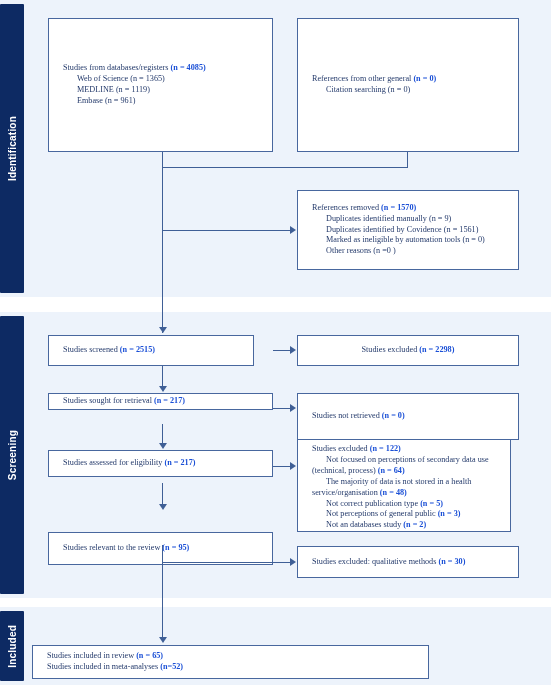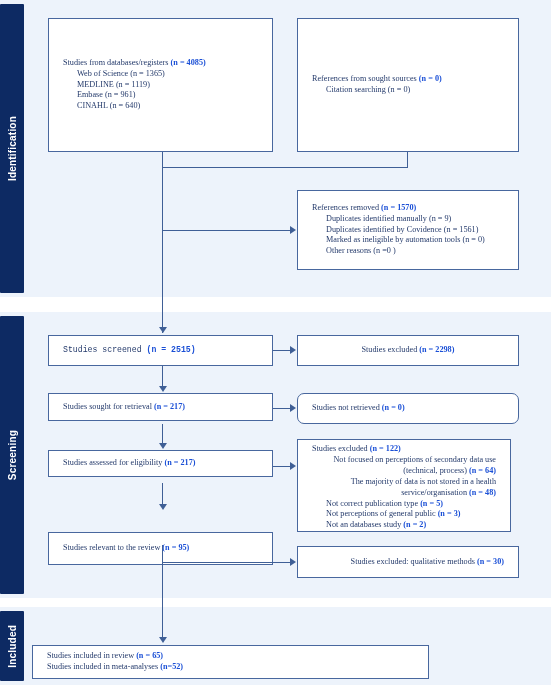--- a/index.html
+++ b/index.html
@@ -51,21 +51,21 @@
     flex-direction: column;
     justify-content: center;
   }
   .box .inner {
     padding: 0 14px;
   }
   .hdr { white-space: nowrap; }
   .sub {
     padding-left: 14px;
   }
-  .sub.hang { padding-left: 0px; text-indent: 14px; text-align: right; }
+  .sub.hang { padding-left: 0px; text-indent: 14px; }
   b.n {
     color: #1a4fd6;
     font-weight: bold;
   }
   
   .ln {
     position: absolute;
     background: #3f5f96;
   }
   .ln.v { width: 1.2px; }
@@ -105,28 +105,27 @@
   </div>
 
   <div class="box" style="left:48px; top:18px; width:225px; height:134px;">
     <div class="inner">
       <div class="hdr">
         <span>Studies from databases/registers </span><b class="n">(n = 4085)</b>
       </div>
       <div class="sub">Web of Science (n = 1365)</div>
       <div class="sub">MEDLINE (n = 1119)</div>
       <div class="sub">Embase (n = 961)</div>
-      <div class="sub">CINAHL (n = 640)</div>
     </div>
   </div>
 
   <div class="box" style="left:297px; top:18px; width:222px; height:134px;">
     <div class="inner">
       <div class="hdr">
-        <span>References from sought sources </span><b class="n">(n = 0)</b>
+        <span>References from other general </span><b class="n">(n = 0)</b>
       </div>
       <div class="sub">Citation searching (n = 0)</div>
     </div>
   </div>
 
   <div class="box" style="left:297px; top:190px; width:222px; height:80px;">
     <div class="inner">
       <div class="hdr">
         <span>References removed </span><b class="n">(n = 1570)</b>
       </div>
@@ -143,45 +142,45 @@
 
   <div class="ln h" style="left:162px; top:167px; width:246px;"></div>
 
   <div class="ln v" style="left:162px; top:167px; height:166px;"></div>
 
   <div class="ln h" style="left:162px; top:230px; width:128px;"></div>
   <div class="arrow-r" style="left:290px; top:226px;"></div>
 
   <div class="arrow-d" style="left:158.5px; top:327px;"></div>
 
-  <div class="box" style="left:48px; top:335px; width:225px; height:31px;font-family:Liberation Mono, monospace;">
+  <div class="box" style="left:48px; top:335px; width:206px; height:31px;">
     <div class="inner">
       <div class="hdr">
         <span>Studies screened </span><b class="n">(n = 2515)</b>
       </div>
     </div>
   </div>
 
   <div class="box" style="left:297px; top:335px; width:222px; height:31px;text-align:center;">
     <div class="inner">
       <div class="hdr">
         <span>Studies excluded </span><b class="n">(n = 2298)</b>
       </div>
     </div>
   </div>
 
-  <div class="box" style="left:48px; top:393px; width:225px; height:28px;">
+  <div class="box" style="left:48px; top:393px; width:225px; height:17px;">
     <div class="inner">
       <div class="hdr">
         <span>Studies sought for retrieval </span><b class="n">(n = 217)</b>
       </div>
     </div>
   </div>
 
-  <div class="box" style="left:297px; top:393px; width:222px; height:31px;border-radius:7px;">
+  <div class="box" style="left:297px; top:393px; width:222px; height:47px;">
     <div class="inner">
       <div class="hdr">
         <span>Studies not retrieved </span><b class="n">(n = 0)</b>
       </div>
     </div>
   </div>
 
   <div class="box" style="left:48px; top:450px; width:225px; height:27px;">
     <div class="inner">
       <div class="hdr">
@@ -214,21 +213,21 @@
   </div>
 
   <div class="box" style="left:48px; top:532px; width:225px; height:33px;">
     <div class="inner">
       <div class="hdr">
         <span>Studies relevant to the review </span><b class="n">(n = 95)</b>
       </div>
     </div>
   </div>
 
-  <div class="box" style="left:297px; top:546px; width:222px; height:32px;text-align:right;">
+  <div class="box" style="left:297px; top:546px; width:222px; height:32px;">
     <div class="inner">
       <div class="hdr">
         <span>Studies excluded: qualitative methods </span><b class="n">(n = 30)</b>
       </div>
     </div>
   </div>
 
   <div class="ln v" style="left:162px; top:366px; height:21px;"></div>
   <div class="arrow-d" style="left:158.5px; top:386px;"></div>
 

